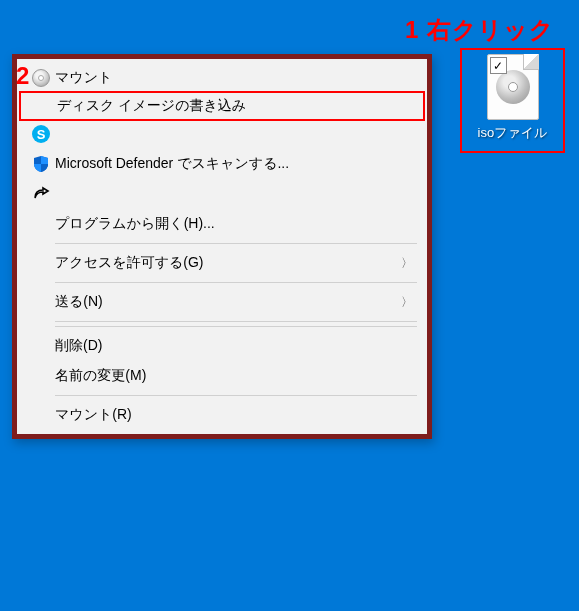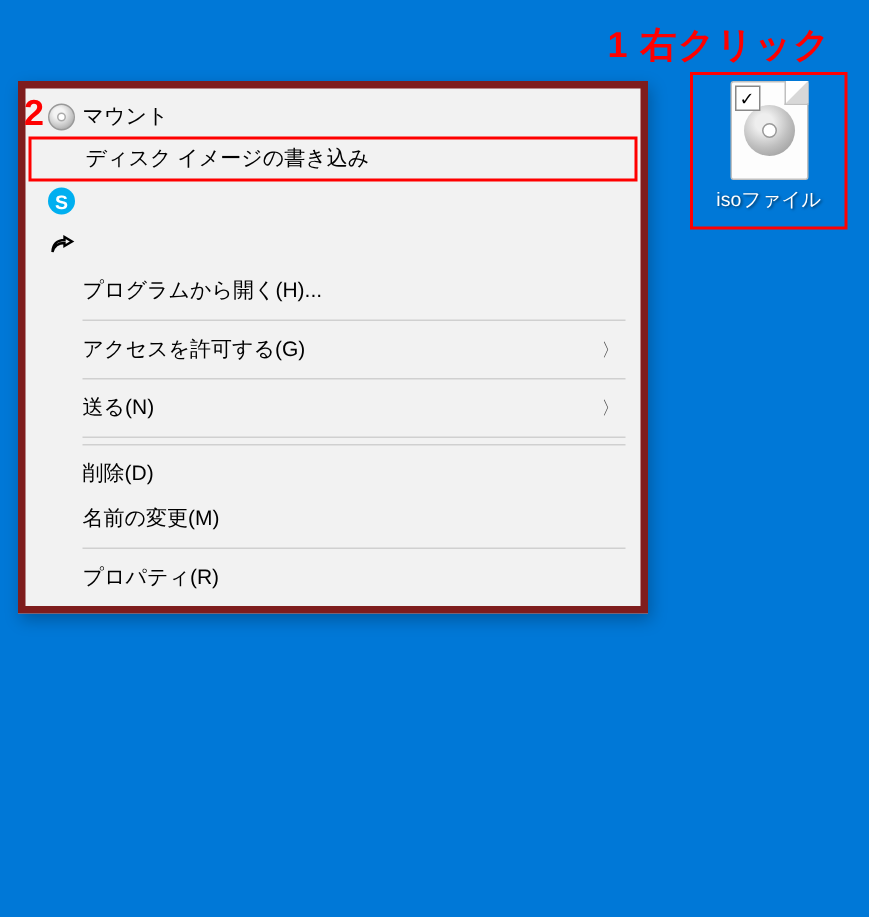--- a/index.html
+++ b/index.html
@@ -206,20 +206,33 @@
     <span class="icon-slot"></span>
     <span class="label">ディスク イメージの書き込み</span>
   </div>
 
   <div class="menu-item">
     <span class="icon-slot">
         <span class="icon-skype">S</span>
       </span>
   </div>
 
+  <div class="menu-item">
+    <span class="icon-slot">
+      <span class="icon-shield">
+        <svg width="18" height="18" viewBox="0 0 18 18">
+          <path d="M9 1 L16 3 V9 C16 13 13 16 9 17 C5 16 2 13 2 9 V3 Z" fill="#0a63c9"></path>
+          <path d="M9 1 L16 3 V9 L9 9 Z" fill="#1e90ff"></path>
+          <path d="M9 9 L16 9 C16 13 13 16 9 17 Z" fill="#0a63c9"></path>
+          <path d="M2 9 L9 9 V17 C5 16 2 13 2 9 Z" fill="#1e90ff"></path>
+        </svg>
+      </span>
+    </span>
+    <span class="label">Microsoft Defender でスキャンする...</span>
+  </div>
 
   <div class="menu-item">
     <span class="icon-slot">
       <span class="icon-share">
         <svg width="18" height="18" viewBox="0 0 18 18" fill="none" stroke="#000" stroke-width="1.6">
           <path d="M11 3 L16 6 L11 9 V7 C7 7 4 9 3 13 C3 8 6 5 11 5 Z" fill="none"></path>
         </svg>
       </span>
     </span>
   </div>
@@ -260,16 +273,16 @@
 
   <div class="menu-item">
     <span class="icon-slot"></span>
     <span class="label">名前の変更(M)</span>
   </div>
 
   <div class="separator"></div>
 
   <div class="menu-item">
     <span class="icon-slot"></span>
-    <span class="label">プロパティ(R)</span>
+    <span class="label">マウント(R)</span>
   </div>
 
 </div>
 
 </body></html>

